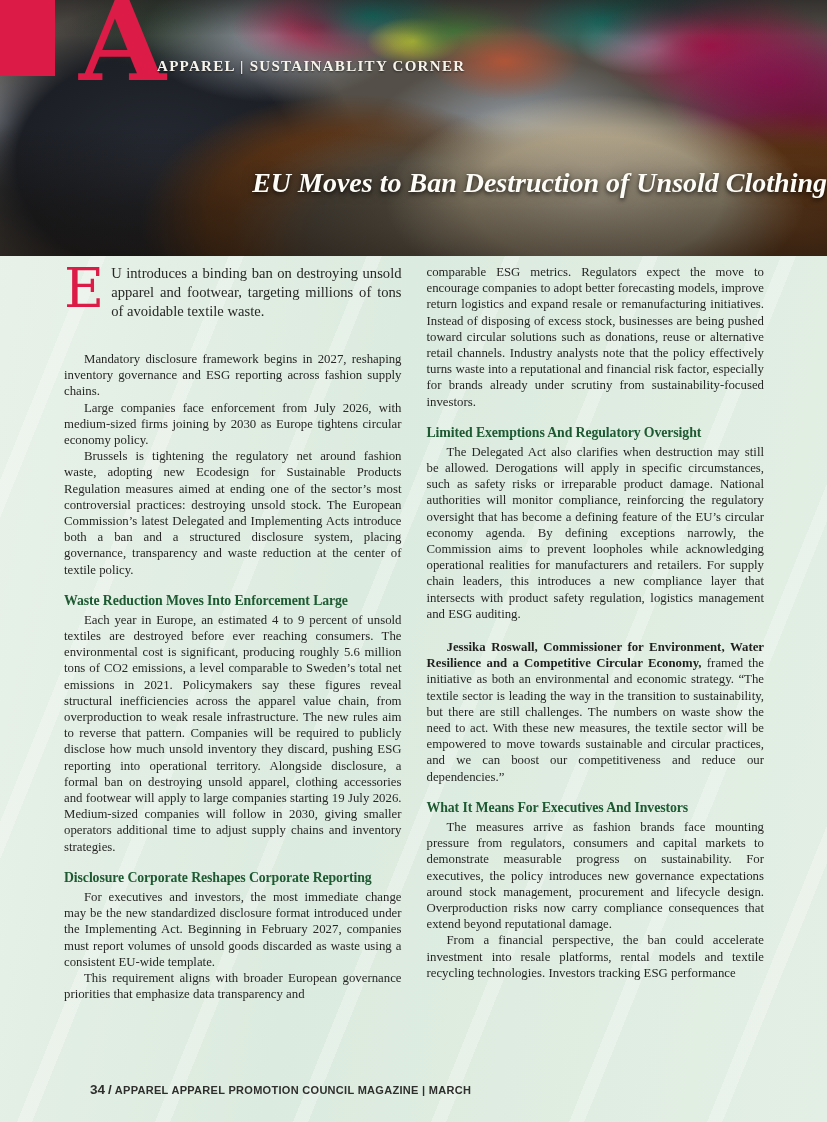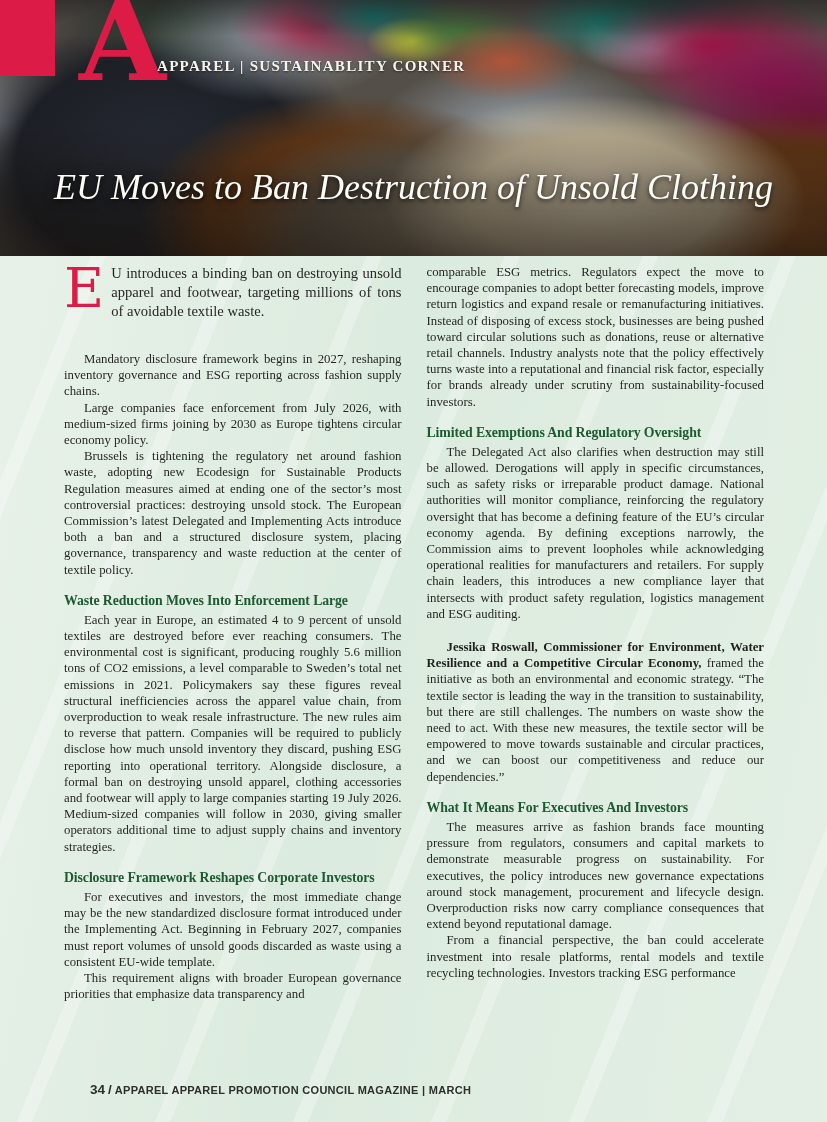--- a/index.html
+++ b/index.html
@@ -58,24 +58,24 @@
   }
   .kicker{
     position:absolute;top:58px;left:157px;
     font-family:Liberation Serif, serif;
     font-weight:bold;font-size:15px;letter-spacing:1.3px;
     color:#f7f4ec;text-shadow:0 1px 2px rgba(0,0,0,0.55);
     white-space:nowrap;
   }
   .hero-title{
     position:absolute;top:165px;left:0;width:100%;
-    text-align:center;
+    text-align:right;
     font-family:"Liberation Serif",serif;
-    font-style:italic;font-weight:normal;
-    font-size:36px;line-height:1.26;
+    font-style:italic;font-weight:bold;
+    font-size:28px;line-height:1.26;
     color:#fdfcf7;
     text-shadow:0 2px 4px rgba(0,0,0,0.65),0 0 14px rgba(0,0,0,0.35);
   }
 
   
   .body-wrap{
     position:absolute;top:256px;left:0;right:0;bottom:0;
     padding:8px 63px 0 64px;
     box-sizing:border-box;
   }
@@ -139,21 +139,21 @@
       <div class="col">
         <p class="para intro"><span class="drop-cap">E</span><span>U introduces a binding ban on destroying unsold apparel and footwear, targeting millions of tons of avoidable textile waste.</span></p>
 
         <p class="para indent">Mandatory disclosure framework begins in 2027, reshaping inventory governance and ESG reporting across fashion supply chains.</p>
         <p class="para indent">Large companies face enforcement from July 2026, with medium-sized firms joining by 2030 as Europe tightens circular economy policy.</p>
         <p class="para indent">Brussels is tightening the regulatory net around fashion waste, adopting new Ecodesign for Sustainable Products Regulation measures aimed at ending one of the sector’s most controversial practices: destroying unsold stock. The European Commission’s latest Delegated and Implementing Acts introduce both a ban and a structured disclosure system, placing governance, transparency and waste reduction at the center of textile policy.</p>
 
         <h3 class="heading">Waste Reduction Moves Into Enforcement Large</h3>
         <p class="para indent">Each year in Europe, an estimated 4 to 9 percent of unsold textiles are destroyed before ever reaching consumers. The environmental cost is significant, producing roughly 5.6 million tons of CO2 emissions, a level comparable to Sweden’s total net emissions in 2021. Policymakers say these figures reveal structural inefficiencies across the apparel value chain, from overproduction to weak resale infrastructure. The new rules aim to reverse that pattern. Companies will be required to publicly disclose how much unsold inventory they discard, pushing ESG reporting into operational territory. Alongside disclosure, a formal ban on destroying unsold apparel, clothing accessories and footwear will apply to large companies starting 19 July 2026. Medium-sized companies will follow in 2030, giving smaller operators additional time to adjust supply chains and inventory strategies.</p>
 
-        <h3 class="heading">Disclosure Framework Reshapes Corporate Investors</h3>
+        <h3 class="heading">Disclosure Corporate Reshapes Corporate Reporting</h3>
         <p class="para indent">For executives and investors, the most immediate change may be the new standardized disclosure format introduced under the Implementing Act. Beginning in February 2027, companies must report volumes of unsold goods discarded as waste using a consistent EU-wide template.</p>
         <p class="para indent">This requirement aligns with broader European governance priorities that emphasize data transparency and</p>
       </div>
 
       <div class="col">
         <p class="para">comparable ESG metrics. Regulators expect the move to encourage companies to adopt better forecasting models, improve return logistics and expand resale or remanufacturing initiatives. Instead of disposing of excess stock, businesses are being pushed toward circular solutions such as donations, reuse or alternative retail channels. Industry analysts note that the policy effectively turns waste into a reputational and financial risk factor, especially for brands already under scrutiny from sustainability-focused investors.</p>
 
         <h3 class="heading">Limited Exemptions And Regulatory Oversight</h3>
         <p class="para indent">The Delegated Act also clarifies when destruction may still be allowed. Derogations will apply in specific circumstances, such as safety risks or irreparable product damage. National authorities will monitor compliance, reinforcing the regulatory oversight that has become a defining feature of the EU’s circular economy agenda. By defining exceptions narrowly, the Commission aims to prevent loopholes while acknowledging operational realities for manufacturers and retailers. For supply chain leaders, this introduces a new compliance layer that intersects with product safety regulation, logistics management and ESG auditing.</p>
 

